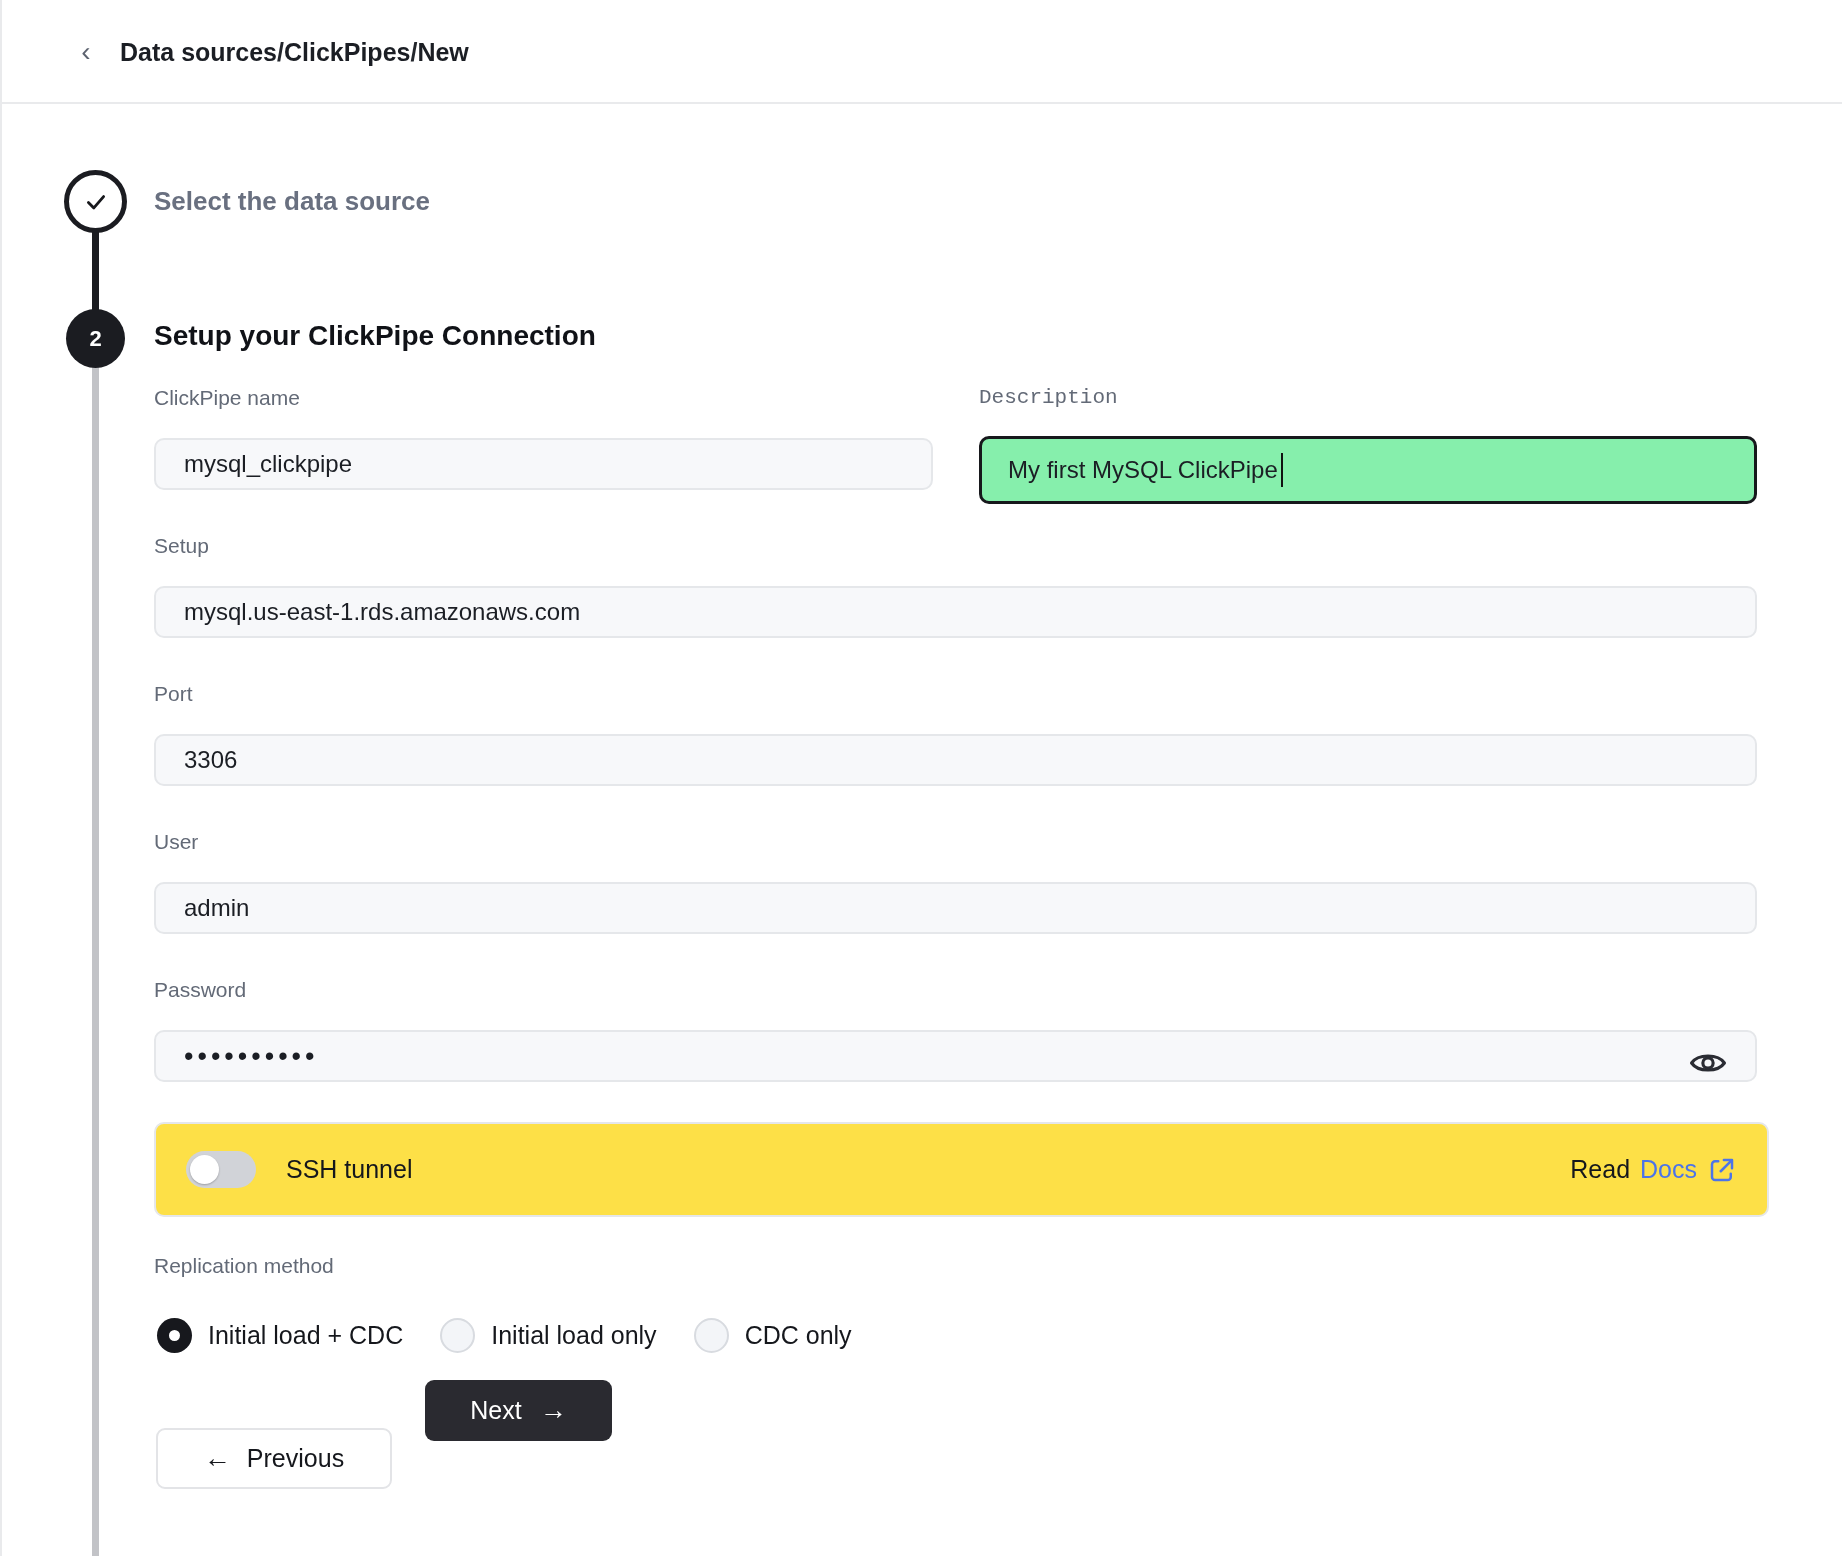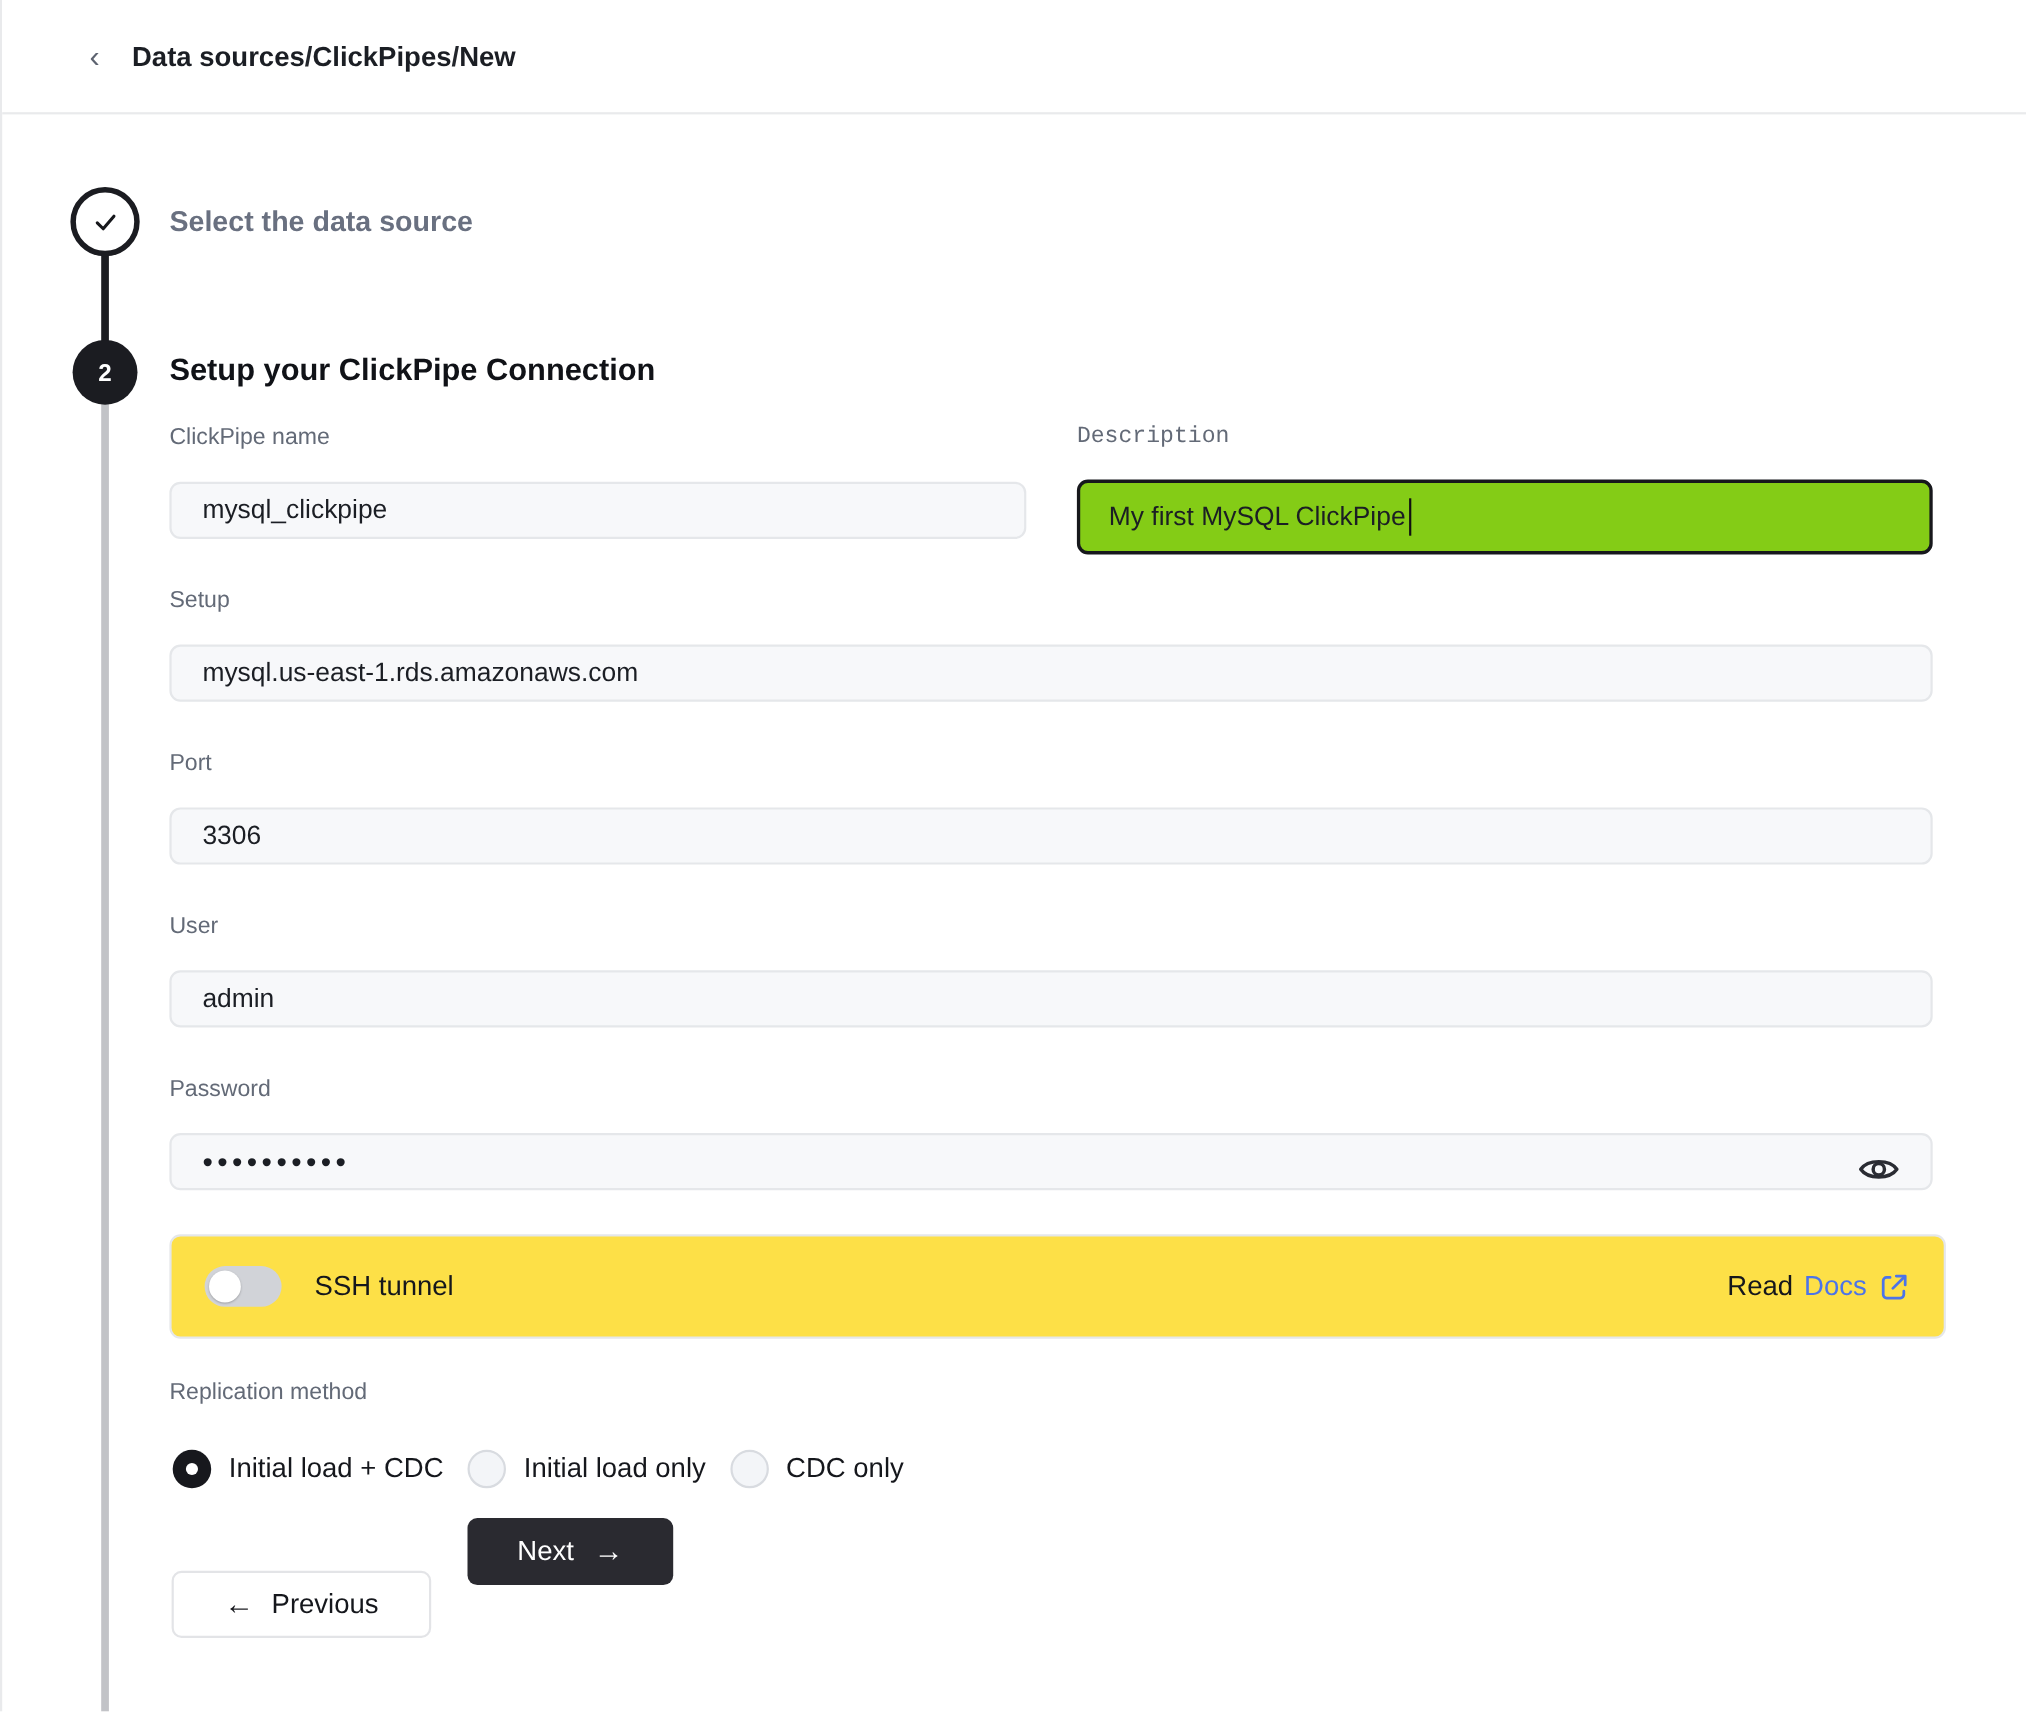--- a/index.html
+++ b/index.html
@@ -21,21 +21,21 @@
   .step1-label { position: absolute; left: 152px; top: 186px; font-size: 26px; font-weight: bold; color: #697080; }
   .step2-title { position: absolute; left: 152px; top: 320px; font-size: 28px; font-weight: bold; color: #101217; }
 
   
   .field-label { position: absolute; font-size: 21px; color: #636a77; }
   .text-input { position: absolute; height: 52px; background: #f7f8fa; border: 2px solid #e5e7ea; border-radius: 10px; font-family: "Liberation Sans", "DejaVu Sans", sans-serif; font-size: 24px; color: #1b1e24; padding: 0 28px; outline: none; }
 
   .lbl-name { left: 152px; top: 386px; }
   .in-name  { left: 152px; top: 438px; width: 779px; }
   .lbl-desc { left: 977px; top: 386px; font-family: Liberation Mono, monospace; }
-  .desc-wrap { position: absolute; left: 977px; top: 436px; width: 778px; height: 68px; background: #84cc16; border: 3px solid #17181c; border-radius: 10px; display: flex; align-items: center; padding: 0 26px; font-size: 24px; color: #1b1e24; }
+  .desc-wrap { position: absolute; left: 977px; top: 436px; width: 778px; height: 68px; background: #86efac; border: 3px solid #17181c; border-radius: 10px; display: flex; align-items: center; padding: 0 26px; font-size: 24px; color: #1b1e24; }
   .caret { display: inline-block; width: 2px; height: 34px; background: #111; margin-left: 3px; animation: blink 1s steps(1) infinite; }
   @keyframes blink { 50% { opacity: 0; } }
 
   .lbl-host { left: 152px; top: 534px; }
   .in-host  { left: 152px; top: 586px; width: 1603px; }
   .lbl-port { left: 152px; top: 682px; }
   .in-port  { left: 152px; top: 734px; width: 1603px; }
   .lbl-user { left: 152px; top: 830px; }
   .in-user  { left: 152px; top: 882px; width: 1603px; }
   .lbl-pass { left: 152px; top: 978px; }
@@ -46,21 +46,21 @@
   .ssh-box { position: absolute; left: 152px; top: 1122px; width: 1615px; height: 95px; background: #fde047; border: 2px solid #e5e7ea; border-radius: 10px; display: flex; align-items: center; padding: 0 30px; }
   .toggle { width: 70px; height: 37px; background: #d1d3d8; border-radius: 20px; position: relative; cursor: pointer; flex: 0 0 auto; }
   .toggle .knob { position: absolute; left: 4px; top: 4px; width: 29px; height: 29px; background: #fff; border-radius: 50%; box-shadow: 0 1px 2px rgba(0,0,0,0.25); }
   .ssh-label { margin-left: 30px; font-size: 25px; color: #15171c; }
   .ssh-right { margin-left: auto; display: flex; align-items: center; gap: 10px; font-size: 25px; }
   .read-text { color: #15171c; }
   .docs-link { color: #4c74e9; cursor: pointer; }
 
   
   .lbl-repl { left: 152px; top: 1254px; }
-  .radio-row { position: absolute; left: 155px; top: 1318px; display: flex; align-items: center; gap: 22px; }
+  .radio-row { position: absolute; left: 155px; top: 1318px; display: flex; align-items: center; gap: 37px; }
   .radio-item { display: flex; align-items: center; gap: 16px; cursor: pointer; }
   .radio { width: 35px; height: 35px; border-radius: 50%; flex: 0 0 auto; }
   .radio.on { background: #17181d; position: relative; }
   .radio.on::after { content: ""; position: absolute; left: 12px; top: 12px; width: 11px; height: 11px; background: #fff; border-radius: 50%; }
   .radio.off { background: #f3f5f8; border: 2px solid #d8dbe0; }
   .radio-label { font-size: 25px; color: #15171c; }
 
   
   .btn-prev { position: absolute; left: 154px; top: 1428px; width: 236px; height: 61px; background: #fff; border: 2px solid #e3e4e7; border-radius: 9px; display: flex; align-items: center; justify-content: center; gap: 16px; font-size: 25px; color: #15171c; cursor: pointer; font-family: inherit; }
   .btn-next { position: absolute; left: 423px; top: 1380px; width: 187px; height: 61px; background: #2a2a30; border: none; border-radius: 9px; display: flex; align-items: center; justify-content: center; gap: 18px; font-size: 25px; color: #ffffff; cursor: pointer; font-family: inherit; }

